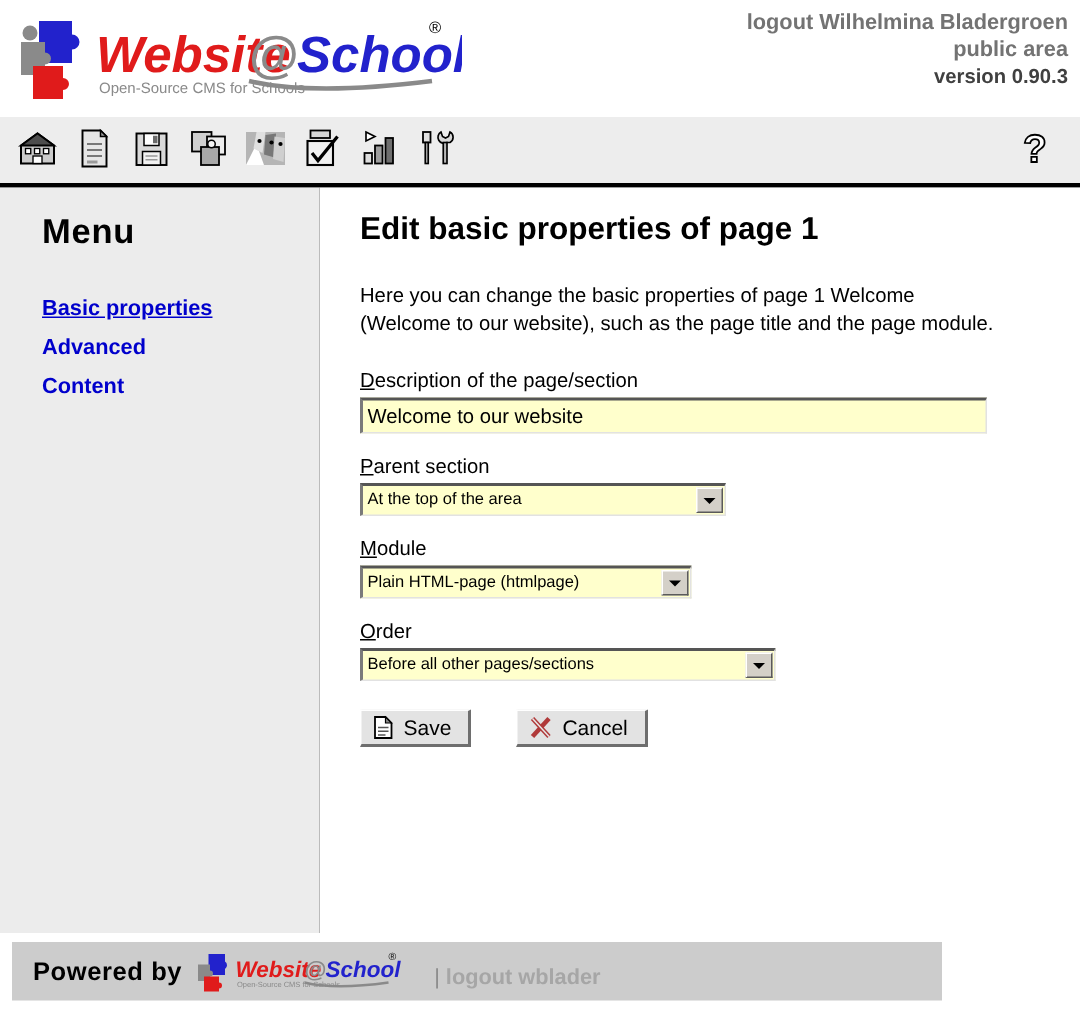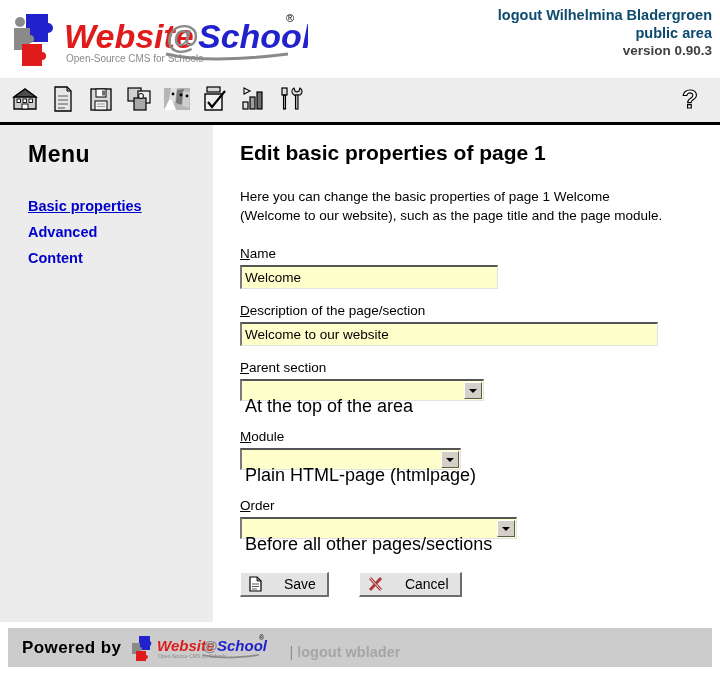--- a/index.html
+++ b/index.html
@@ -51,21 +51,21 @@
   }
   .header-right {
     position: absolute;
     right: 8px;
     top: 6px;
     text-align: right;
     line-height: 18px;
   }
   .hr-line {
     font-size: 14.5px;
-    color: #0c4a6e;
+    color: #737373;
     font-weight: bold;
     white-space: nowrap;
   }
   .hr-version {
     font-size: 13.5px;
     color: #404040;
     font-weight: bold;
     white-space: nowrap;
   }
 
@@ -207,23 +207,23 @@
     align-items: stretch;
     background: #ffffcc;
     border-top: 2px solid #555555;
     border-left: 2px solid #7a7a7a;
     border-right: 1px solid #e2e2e2;
     border-bottom: 1px solid #e2e2e2;
     height: 19px;
     cursor: pointer;
   }
   .select-text {
-    font-size: 18px;
+    font-size: 11px;
     line-height: 19px;
-    padding: 16px 4px 0 3px;
+    padding: 0 4px 0 3px;
     white-space: nowrap;
     color: #000000;
   }
   .sel-parent .select-text { width: 215px; }
   .sel-order .select-text  { width: 248px; }
   .sel-module .select-text { width: 192px; }
   .select-arrow {
     width: 16px;
     background: #d4d0c8;
     border-left: 1px solid #ffffff;
@@ -242,21 +242,21 @@
     border-top: 4px solid #000000;
   }
 
   .buttons {
     margin-top: 19px;
     display: flex;
     gap: 30px;
   }
   .btn {
     display: inline-flex;
-    gap: 22px;
+    gap: 7px;
     background: #e3e3e3;
     border-top: 1px solid #ffffff;
     border-left: 1px solid #ffffff;
     border-right: 2px solid #6e6e6e;
     border-bottom: 2px solid #6e6e6e;
     padding: 3px 11px 3px 8px;
     font-size: 14px;
     font-family: "Liberation Sans", sans-serif;
     cursor: pointer;
     color: #000000;
@@ -266,21 +266,21 @@
   
   .footer {
     position: relative;
     height: 56px;
     background: #ffffff;
   }
   .footer-bar {
     position: absolute;
     left: 8px;
     top: 6px;
-    width: 704px;
+    width: 620px;
     height: 39px;
     background: #cccccc;
     display: flex;
     align-items: center;
   }
   .powered {
     font-size: 17px;
     font-weight: bold;
     margin-left: 14px;
     letter-spacing: 0.4px;
@@ -446,24 +446,20 @@
       </div>
     </div>
 
     <div class="content">
       <div class="content-inner">
 
         <h1 class="page-title">Edit basic properties of page 1</h1>
 
         <p class="intro">Here you can change the basic properties of page 1 Welcome (Welcome to our website), such as the page title and the page module.</p>
 
-        <div class="field">
-          <div class="field-label"><span class="ak">N</span><span>ame</span></div>
-          <input class="text-input input-name" type="text" value="Welcome" style="">
-        </div>
 
         <div class="field">
           <div class="field-label"><span class="ak">D</span><span>escription of the page/section</span></div>
           <input class="text-input input-desc" type="text" value="Welcome to our website" style="">
         </div>
 
         <div class="field">
           <div class="field-label"><span class="ak">P</span><span>arent section</span></div>
           <div class="select-wrap sel-parent">
             <span class="select-text">At the top of the area</span>

